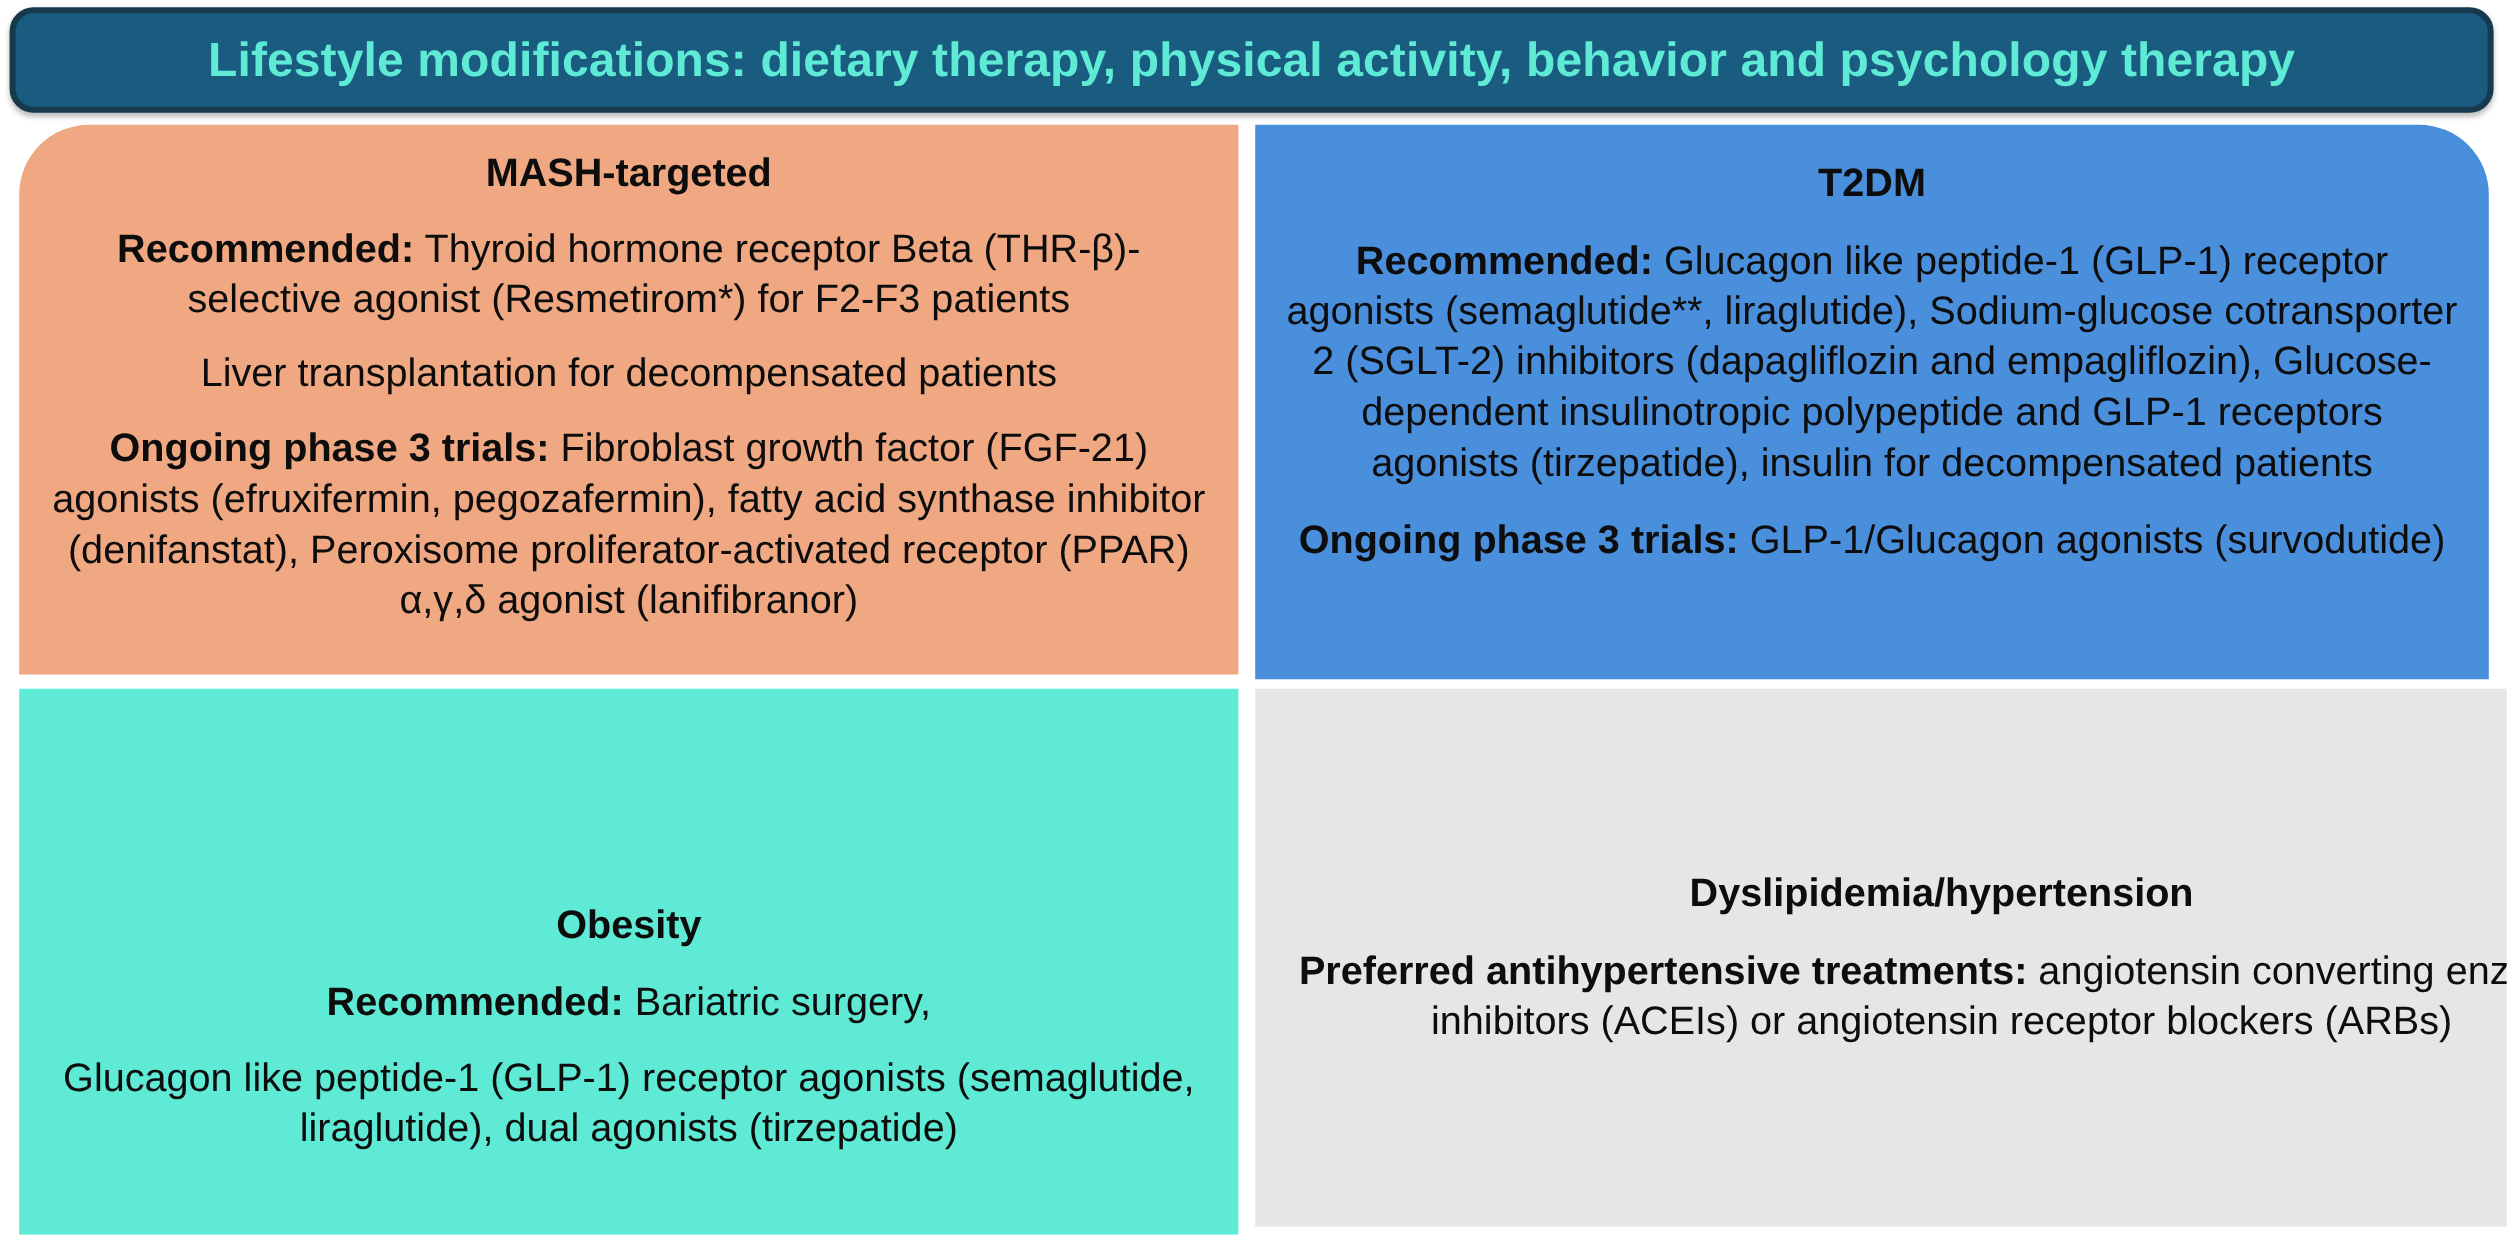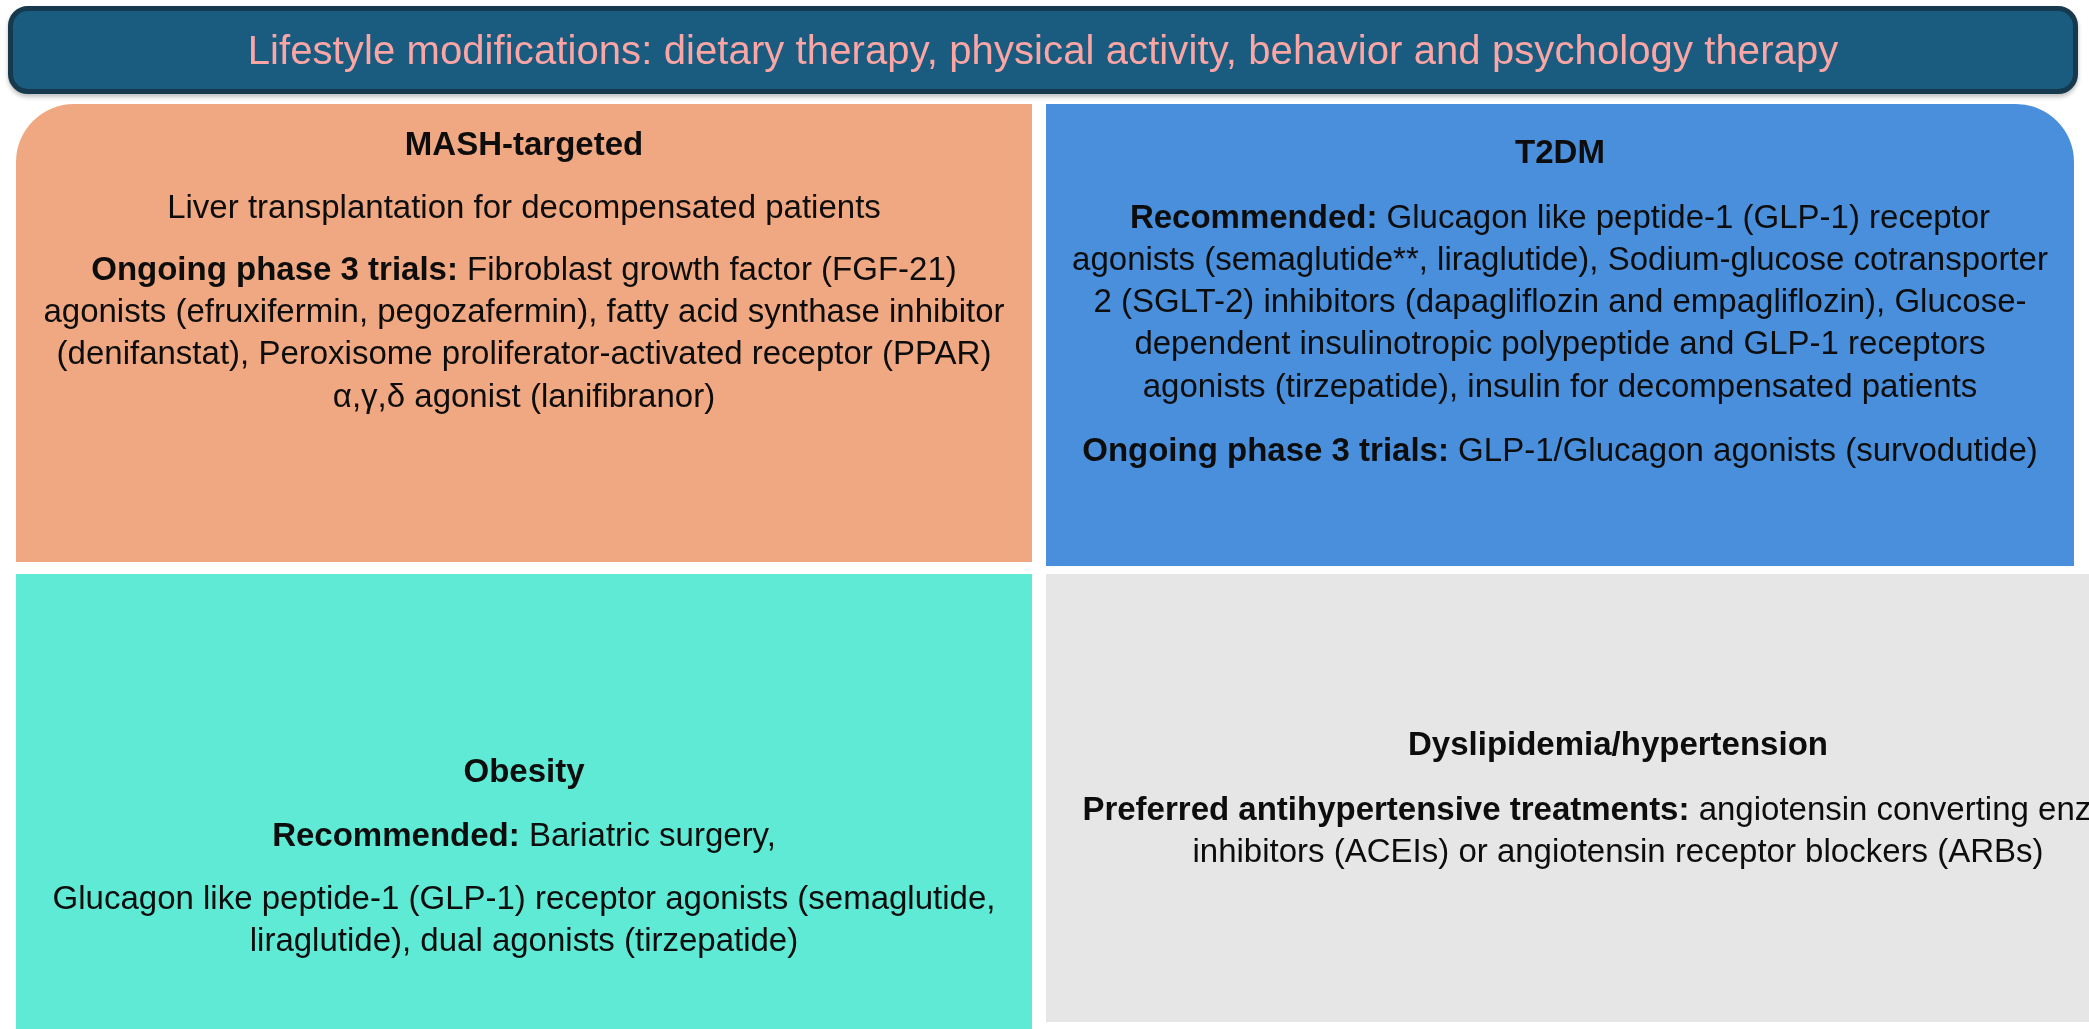--- a/index.html
+++ b/index.html
@@ -28,23 +28,23 @@
     box-sizing: border-box;
     background: #1a5c80;
     border: 5px solid #17394d;
     border-radius: 20px;
     display: flex;
     align-items: center;
     justify-content: center;
     box-shadow: 0 3px 4px rgba(0,0,0,0.25);
   }
   .banner-text {
-    color: #fca5a5;
+    color: #5eead4;
     font-size: 40px;
-    font-weight: 400;
+    font-weight: 700;
     letter-spacing: 0.1px;
     text-align: left;
     line-height: 1.1;
     padding: 0 24px;
   }
 
   
   .grid {
     position: absolute;
     left: 16px;
@@ -142,20 +142,23 @@
 
   <div class="banner">
     <div class="banner-text">Lifestyle modifications: dietary therapy, physical activity, behavior and psychology therapy</div>
   </div>
 
   <div class="grid">
 
     <div class="panel panel-mash">
       <div class="panel-title">MASH-targeted</div>
       <div class="para">
+        <b>Recommended:</b><span> Thyroid hormone receptor Beta (THR-β)-selective agonist (Resmetirom*) for F2-F3 patients</span>
+      </div>
+      <div class="para">
         <b></b><span>Liver transplantation for decompensated patients</span>
       </div>
       <div class="para">
         <b>Ongoing phase 3 trials:</b><span> Fibroblast growth factor (FGF-21) agonists (efruxifermin, pegozafermin), fatty acid synthase inhibitor (denifanstat), Peroxisome proliferator-activated receptor (PPAR) α,γ,δ agonist (lanifibranor)</span>
       </div>
     </div>
 
     <div class="panel panel-t2dm">
       <div class="panel-title">T2DM</div>
       <div class="para">

